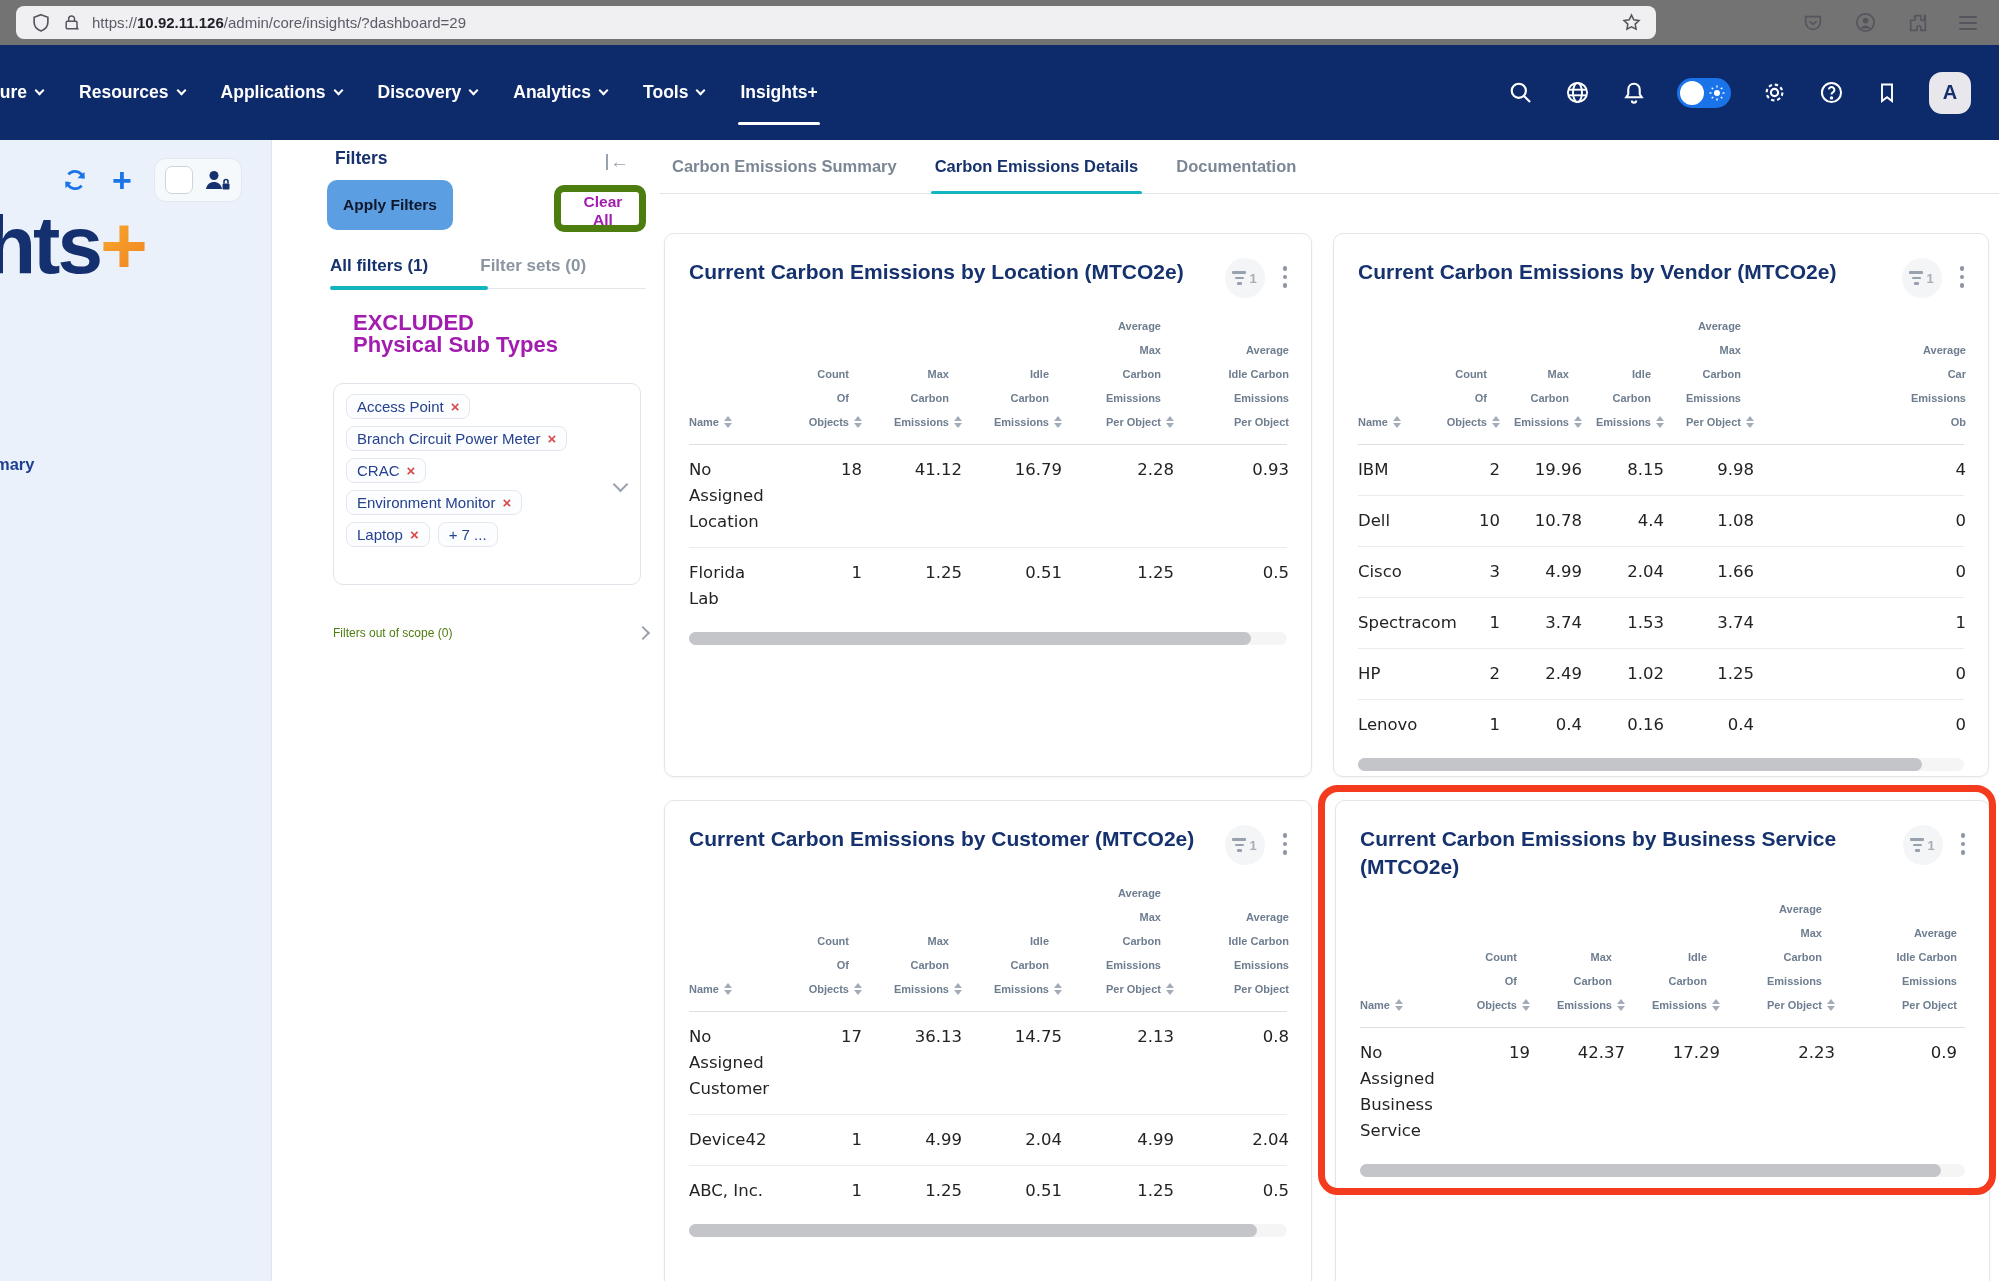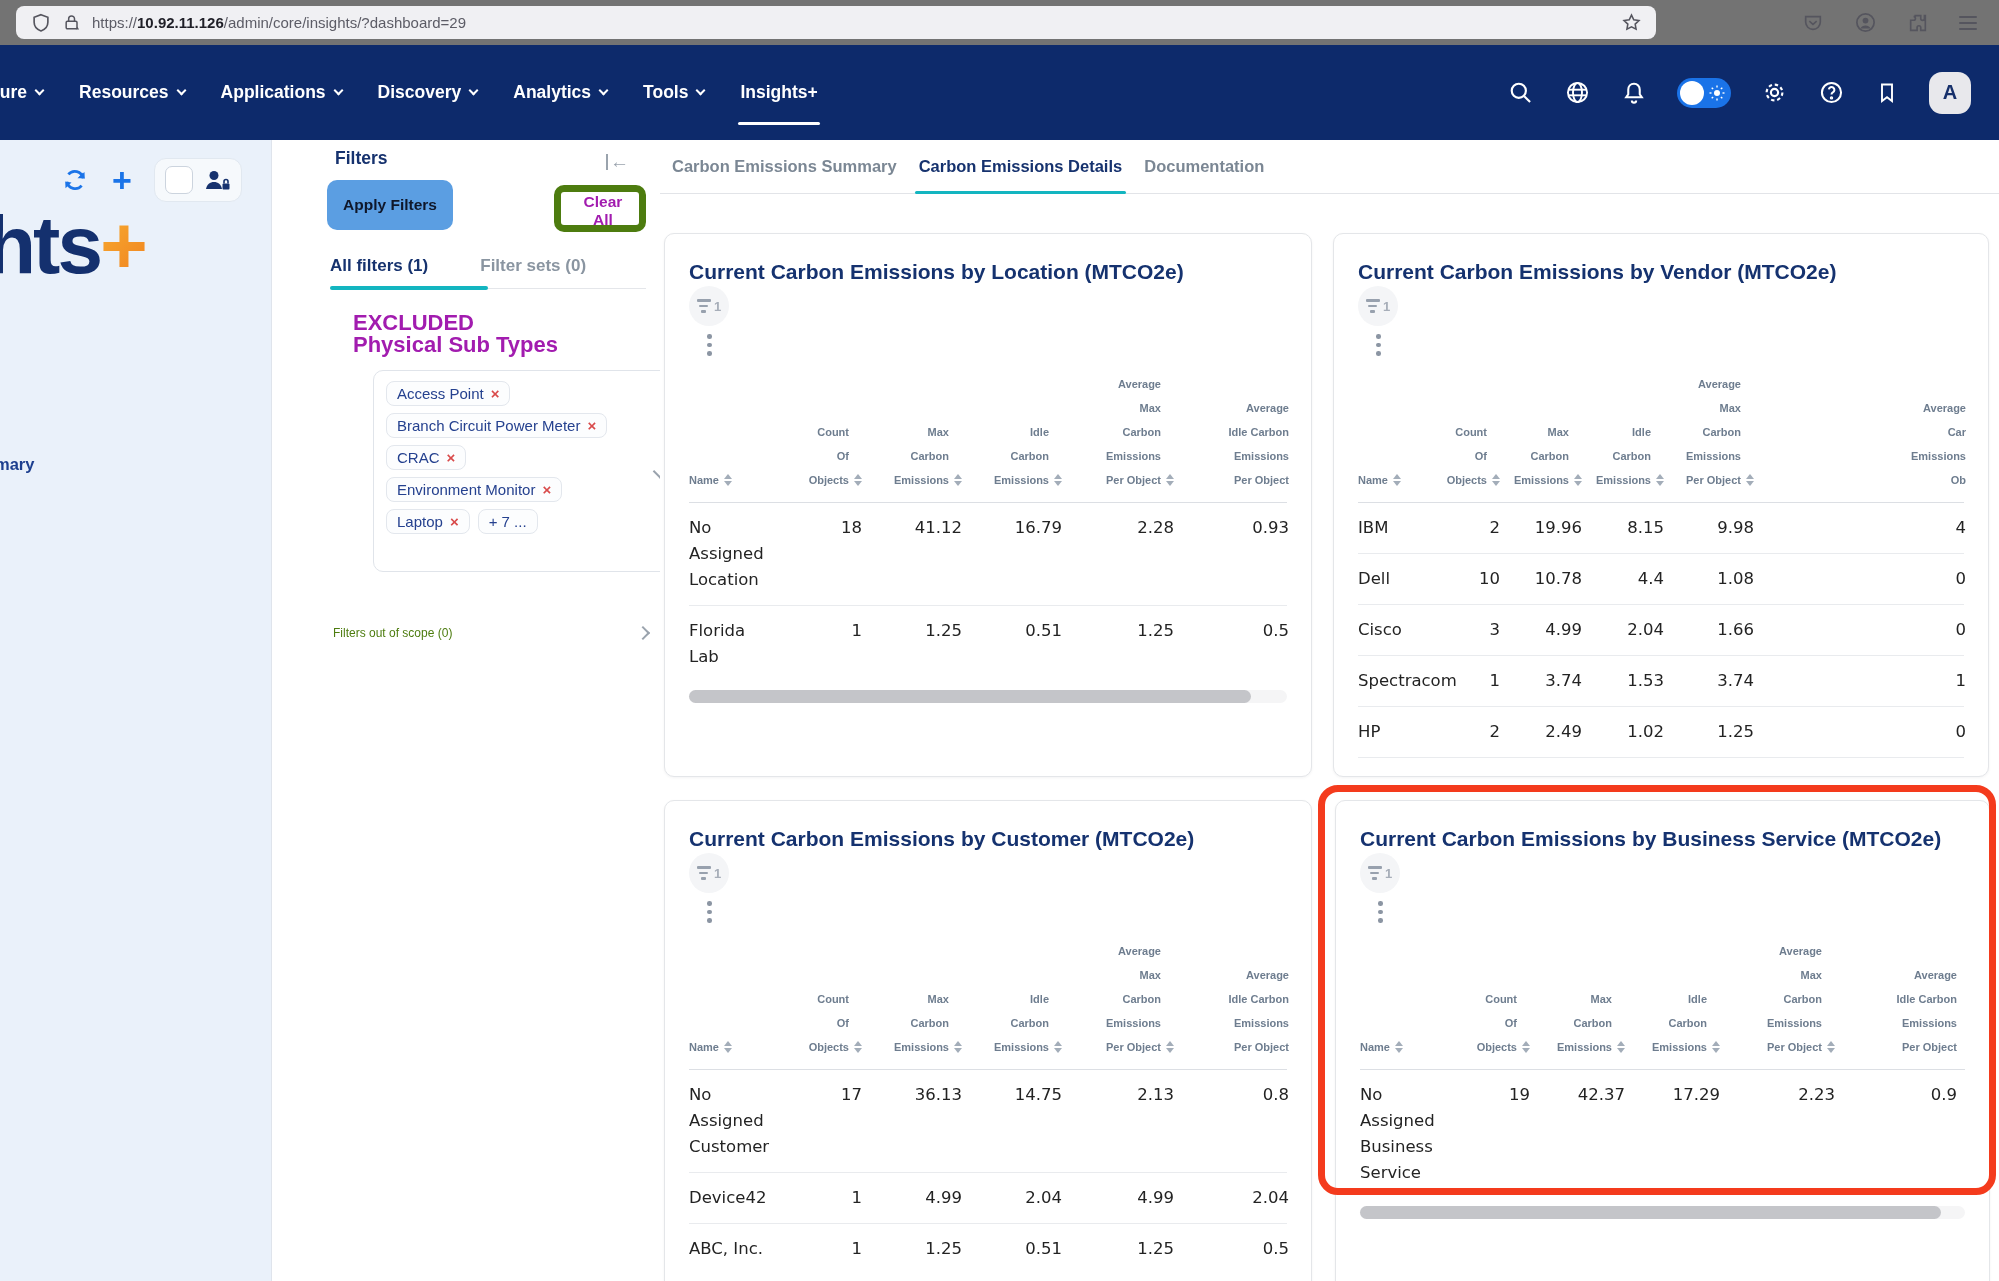--- a/index.html
+++ b/index.html
@@ -64,50 +64,50 @@
                border:7px solid #4d7c0f; border-radius:10px; color:#a21caf; font-weight:bold; font-size:15.5px;
                cursor:pointer; font-family:"Liberation Sans",sans-serif;padding-left:12px; }
   .ftabs { position:absolute; top:116px; left:58px; width:316px; display:flex; gap:52px; }
   .ftab { font-size:17px; font-weight:bold; cursor:pointer; }
   .ftab.on  { color:#16326e; }
   .ftab.off { color:#8a95a1; }
   .ftab-line  { position:absolute; top:148px; left:58px; width:316px; height:1px; background:#e4e6ea; }
   .ftab-accent{ position:absolute; top:146px; left:58px; width:158px; height:4px; background:#13b5c0; border-radius:2px; }
   .excl-label { position:absolute; top:172px; left:81px; width:210px; color:#a21caf;
                 font-weight:bold; font-size:22px; line-height:22px; }
-  .chips-box { position:absolute; top:230px; left:61px; width:308px; height:202px;
-               border:1px solid #e0e4ea; border-radius:10px; padding:10px 12px;margin-left:40px; }
+  .chips-box { position:absolute; top:243px; left:61px; width:308px; height:202px;
+               border:1px solid #e0e4ea; border-radius:10px; padding:10px 12px; }
   .chip-row { margin-bottom:7px; display:flex; gap:8px; }
   .chip { display:inline-flex; align-items:center; gap:7px; border:1px solid #e3e7ed; background:#fcfdfe;
           border-radius:8px; padding:3px 10px; font-size:15px; color:#25418f; white-space:nowrap; cursor:default; }
   .chip .x { color:#d94b4b; font-weight:bold; font-size:15px; cursor:pointer; }
   .chips-chevron { position:absolute; right:14px; top:95px; width:11px; height:11px;
                    border-right:2px solid #9aa3ad; border-bottom:2px solid #9aa3ad; transform:rotate(45deg); cursor:pointer; }
   .scope-row { position:absolute; top:486px; left:61px; width:315px; display:flex; align-items:center; cursor:pointer; }
   .scope-label { color:#4d7c0f; font-size:12px; }
   .scope-chevron { margin-left:auto; width:10px; height:10px; border-right:2px solid #9aa3ad;
                    border-top:2px solid #9aa3ad; transform:rotate(45deg); }
 
   
   .content { position:absolute; top:140px; left:660px; width:1339px; height:1141px; background:#fff; overflow:hidden; }
   .tabbar { position:absolute; top:0; left:0; right:0; height:54px; border-bottom:1px solid #e2e4e8;
-            display:flex; align-items:center; gap:22px; padding-left:12px; }
+            display:flex; align-items:center; gap:38px; padding-left:12px; }
   .ctab { font-size:16.5px; font-weight:bold; color:#7b8794; cursor:pointer; position:relative; white-space:nowrap; }
   .ctab.active { color:#16326e; }
   .ctab.active::after { content:""; position:absolute; left:-4px; right:-4px; bottom:-18px; height:3px;
                         background:#13b5c0; border-radius:2px; }
 
   .card { position:absolute; background:#fff; border:1px solid #e4e6e9; border-radius:10px;
           padding:24px 24px; box-shadow:0 1px 3px rgba(16,24,40,.05); overflow:hidden; }
   .card-location { left:4px;  top:93px;  width:648px; height:544px; }
   .card-vendor   { left:673px; top:93px;  width:656px; height:544px; }
   .card-customer { left:4px;  top:660px; width:648px; height:640px; }
   .card-business { left:675px; top:660px; width:655px; height:640px; }
 
-  .card-head { display:flex; align-items:flex-start;flex-direction:column; }
+  .card-head { display:flex; align-items:flex-start; }
   .card-title { flex:1; font-size:21px; font-weight:bold; color:#15326f; line-height:28px; padding-right:10px; }
   .chip-filter { width:40px; height:40px; border-radius:50%; background:#f4f5f7; display:flex;
                  align-items:center; justify-content:center; gap:3px; cursor:pointer; flex:0 0 auto; }
   .funnel { display:flex; flex-direction:column; align-items:center; gap:3px; }
   .funnel i { display:block; height:2.5px; background:#98a1ae; border-radius:1px; }
   .funnel .l1{ width:14px; } .funnel .l2{ width:9px; } .funnel .l3{ width:5px; }
   .chip-filter .badge { font-size:13px; color:#a7aeb9; font-weight:bold; }
   .kebab { display:flex; flex-direction:column; gap:4px; margin-left:18px; margin-top:8px; cursor:pointer; flex:0 0 auto; }
   .kebab i { width:4.5px; height:4.5px; border-radius:50%; background:#8b95a3; }
 

